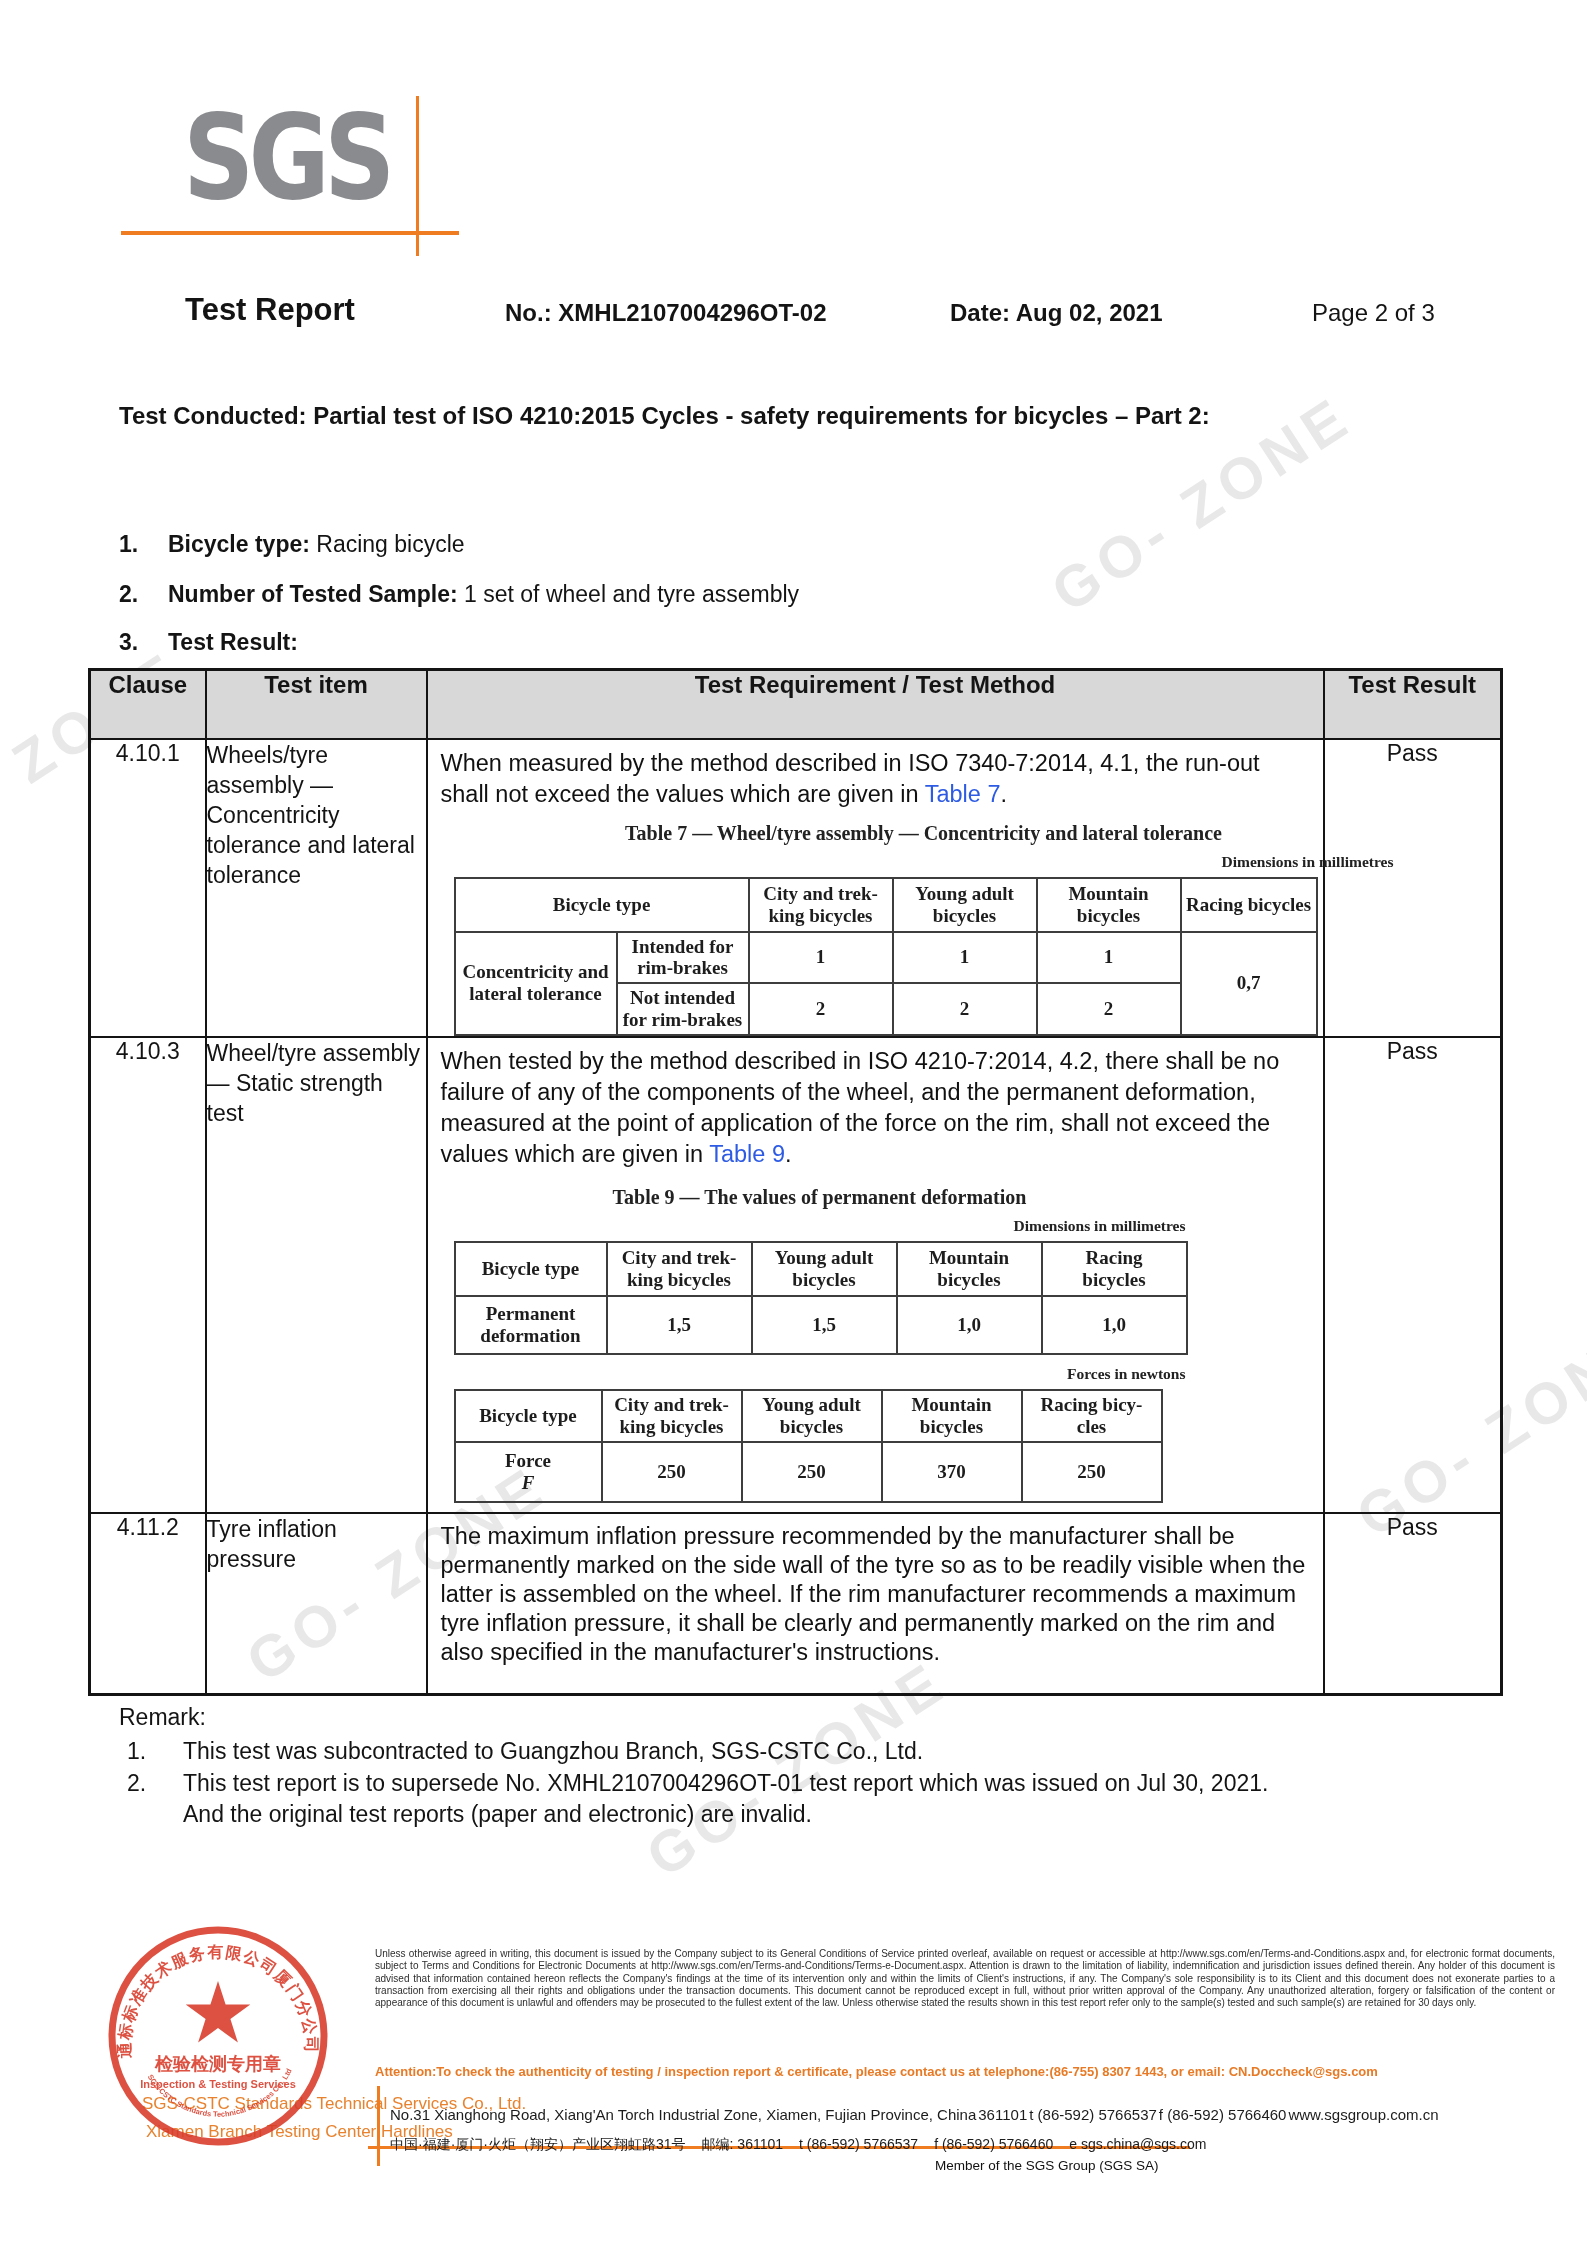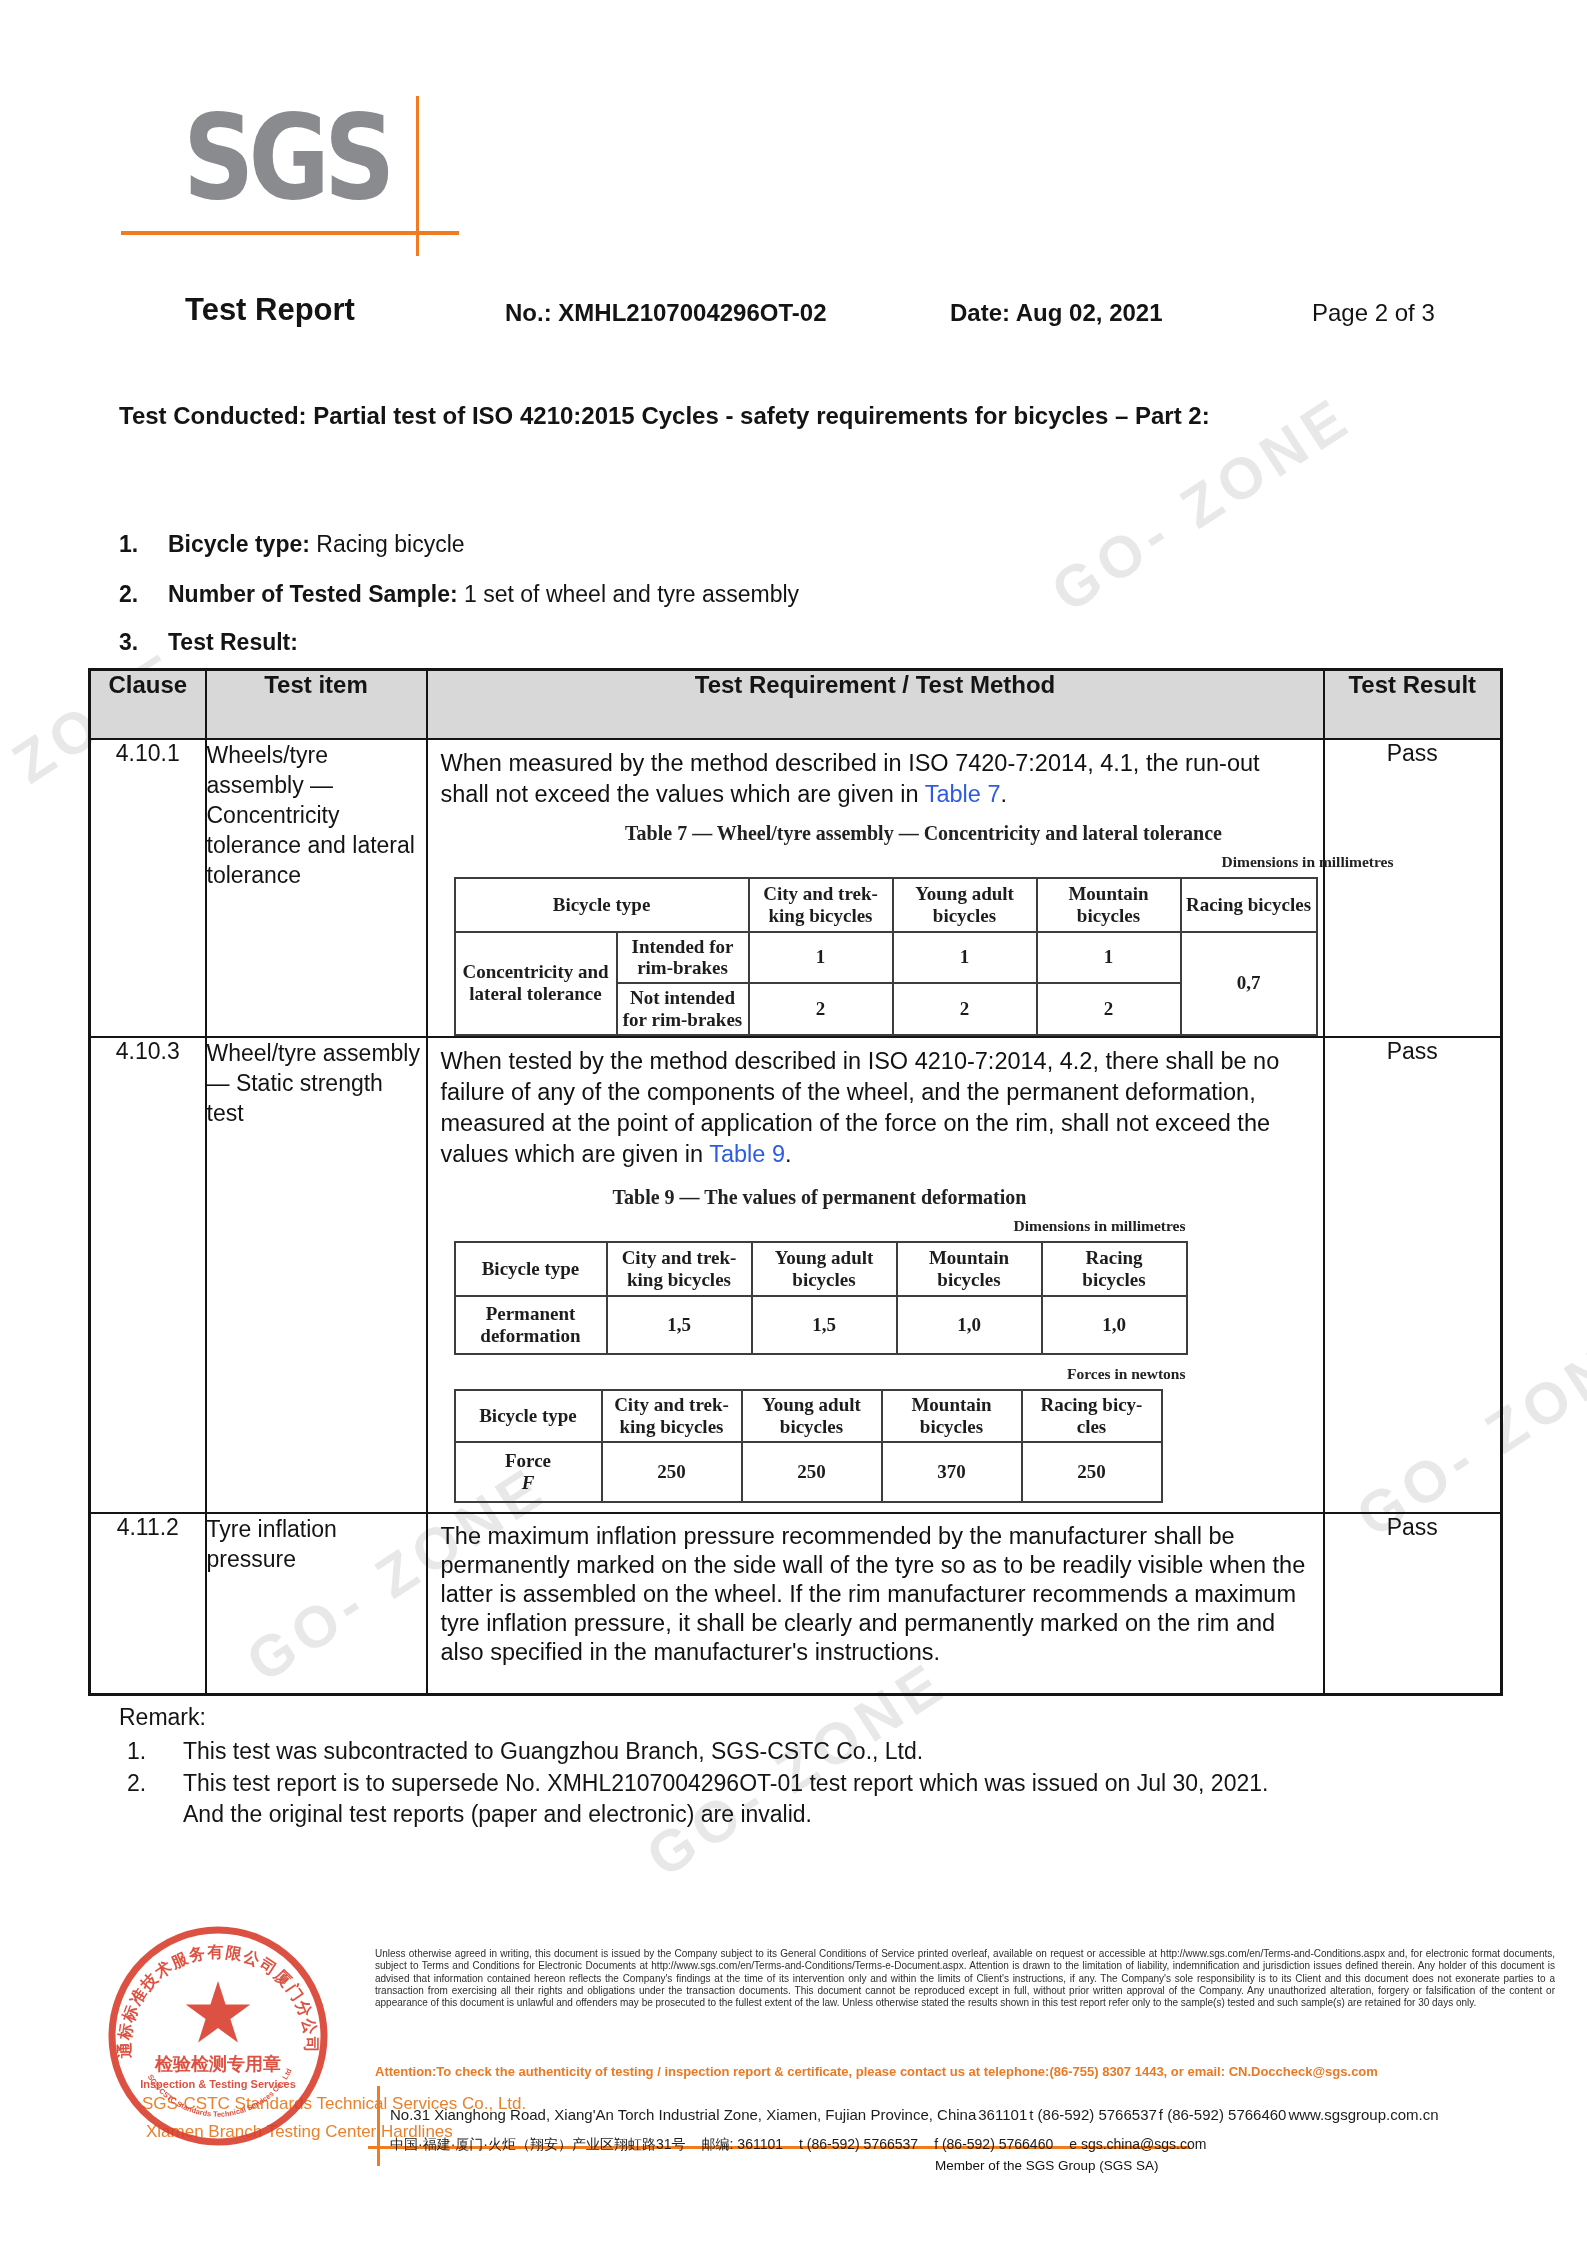--- a/index.html
+++ b/index.html
@@ -124,21 +124,21 @@
       <td class="hd">Clause</td>
       <td class="hd">Test item</td>
       <td class="hd">Test Requirement / Test Method</td>
       <td class="hd">Test Result</td>
     </tr>
 
     <tr style="height:295px;">
       <td class="clause">4.10.1</td>
       <td class="titem">Wheels/tyre assembly — Concentricity tolerance and lateral tolerance</td>
       <td class="reqcell">
-        <div class="req-para"><span>When measured by the method described in ISO 7420-7:2014, 4.1, the run-out shall not exceed the values which are given in </span><span class="tlink">Table 7</span><span>.</span></div>
+        <div class="req-para"><span>When measured by the method described in ISO 7340-7:2014, 4.1, the run-out shall not exceed the values which are given in </span><span class="tlink">Table 7</span><span>.</span></div>
         <div class="emb-block" style="width:940px;margin-top:12px;">
           <div class="emb-title">Table 7 — Wheel/tyre assembly — Concentricity and lateral tolerance</div>
           <div class="emb-note">Dimensions in millimetres</div>
           <table class="emb" style="width:862px;">
             <colgroup>
                   <col style="width:162px">
                   <col style="width:132px">
                   <col style="width:144px">
                   <col style="width:144px">
                   <col style="width:144px">

